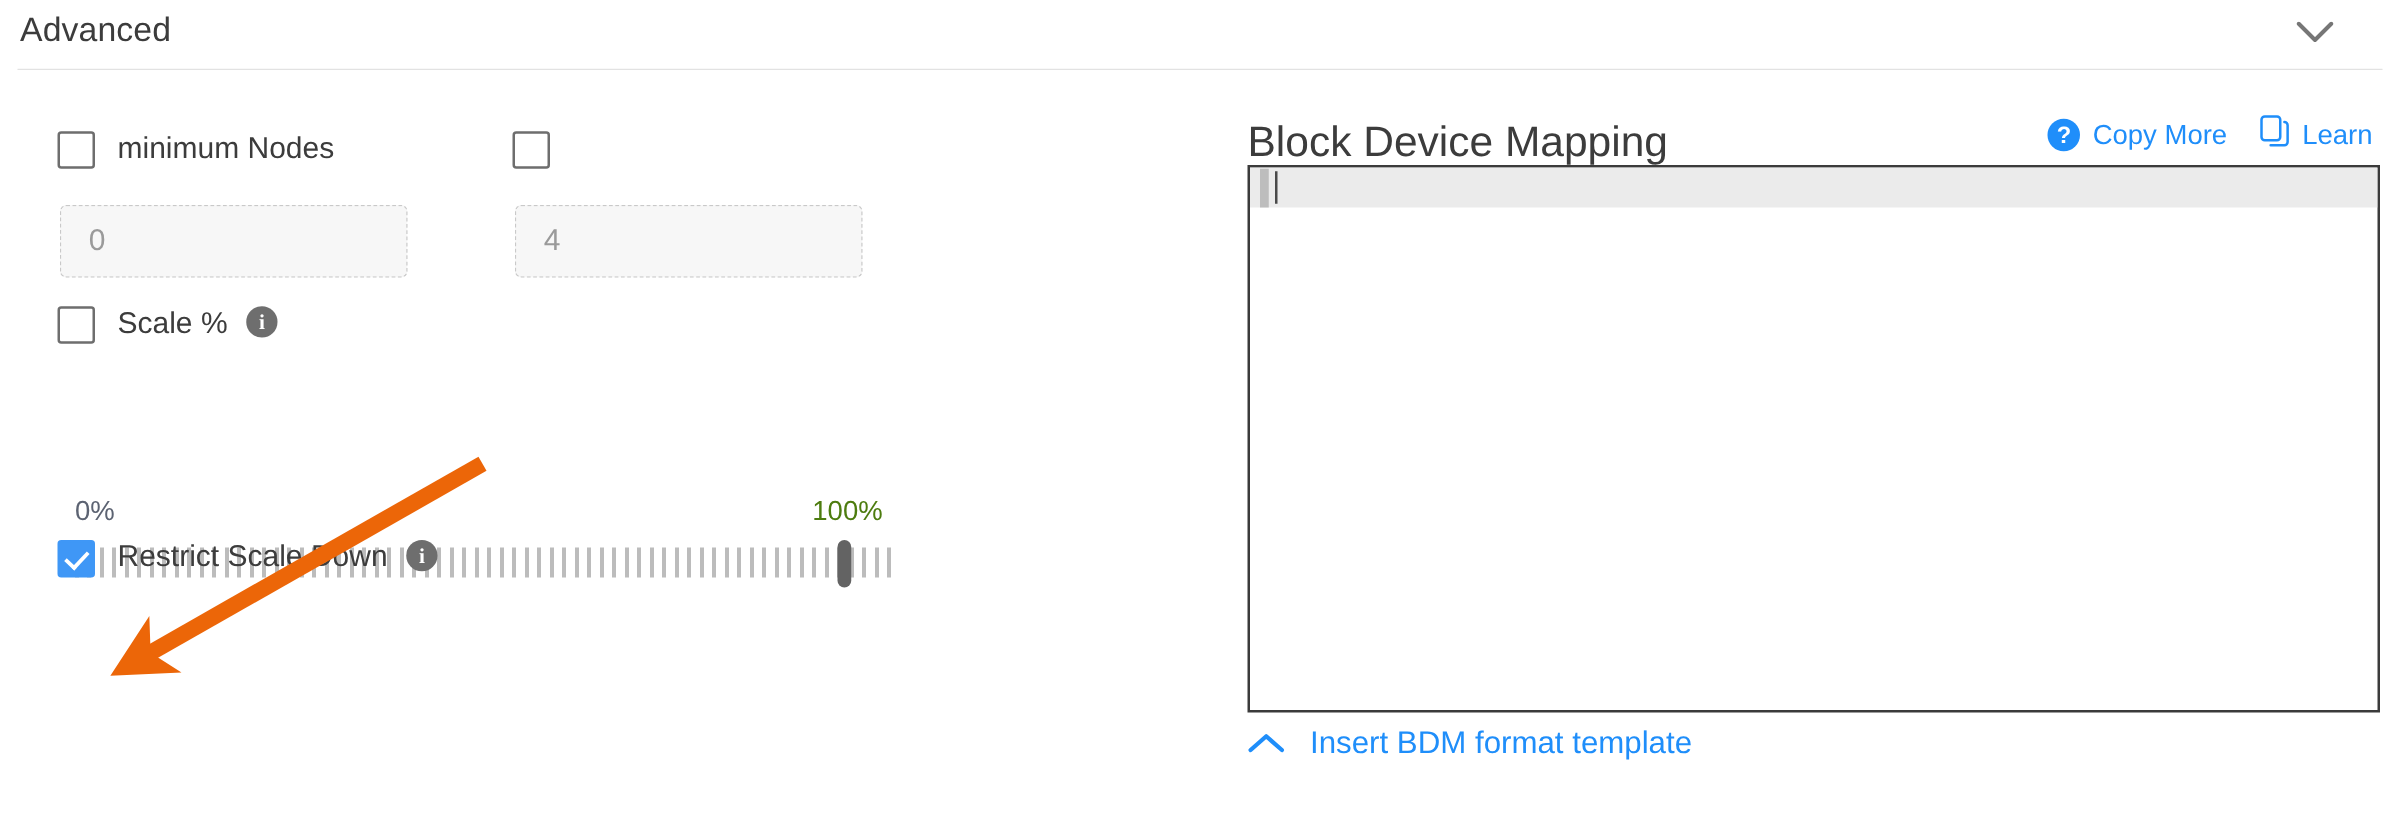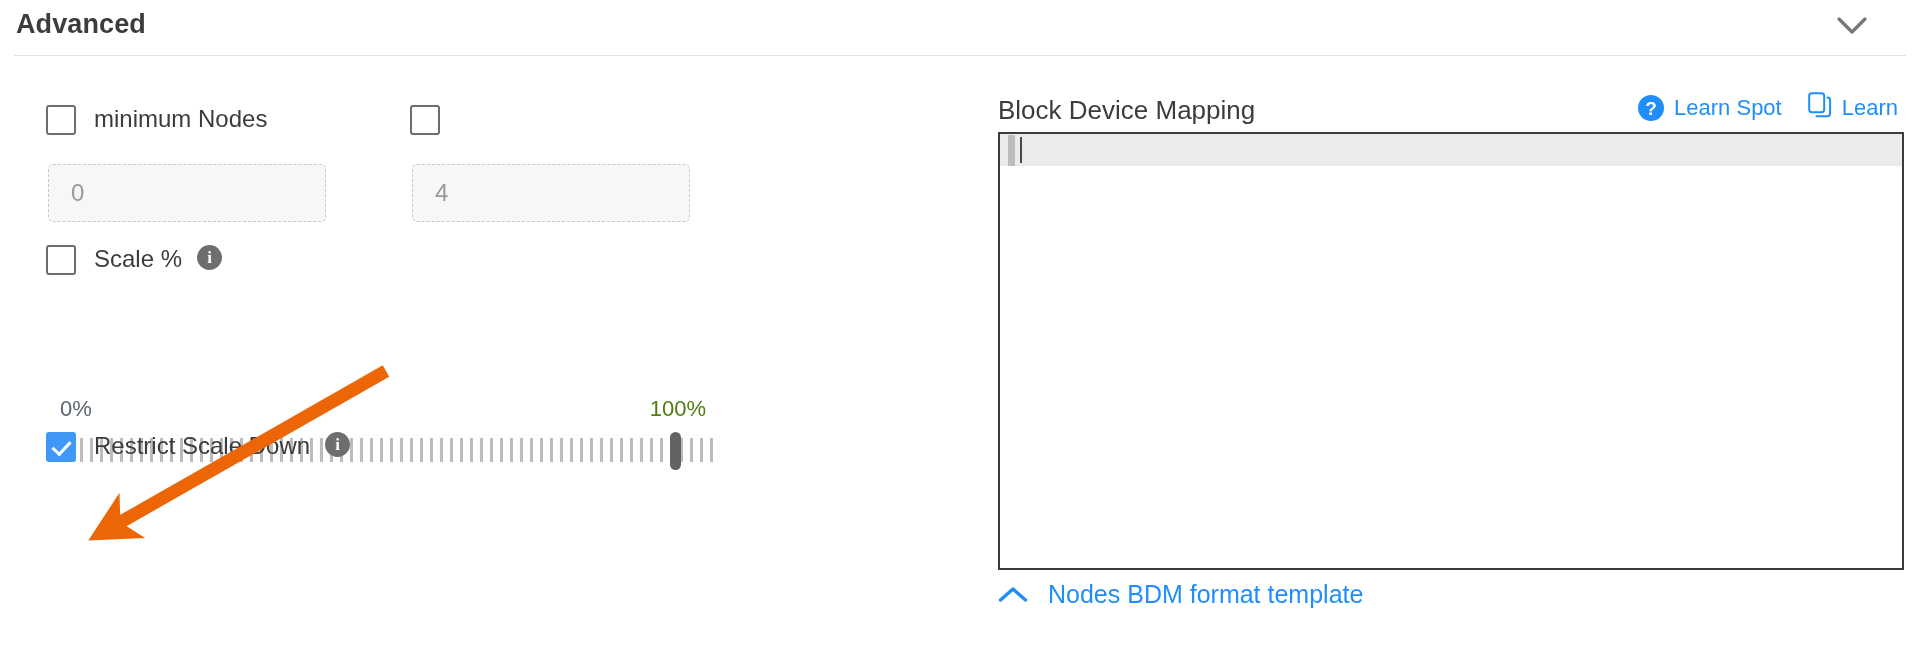--- a/index.html
+++ b/index.html
@@ -26,21 +26,21 @@
     top: 0;
     width: 1920px;
     height: 56px;
   }
   .section-title {
     position: absolute;
     left: 16px;
     top: 9px;
     font-size: 27px;
     color: #3c3c3c;
-    font-weight: 700;
+    font-weight: 400;
     letter-spacing: 0.1px;
     white-space: nowrap;
   }
   .chevron-down-btn {
     position: absolute;
     right: 48px;
     top: 6px;
     width: 40px;
     height: 40px;
     display: flex;
@@ -189,21 +189,21 @@
     position: absolute;
     left: 960px;
     top: 56px;
     width: 960px;
     height: 600px;
   }
   .bdm-title {
     position: absolute;
     left: 38px;
     top: 39px;
-    font-size: 26px;
+    font-size: 34px;
     color: #3c3c3c;
     white-space: nowrap;
   }
   .header-actions {
     position: absolute;
     right: 22px;
     top: 36px;
     display: flex;
     align-items: center;
     gap: 26px;
@@ -346,21 +346,21 @@
 
   </div>
 
   <div class="right-col">
 
     <div class="bdm-title">Block Device Mapping</div>
 
     <div class="header-actions">
       <div class="action-link">
         <span class="help-circle">?</span>
-        <span>Learn Spot</span>
+        <span>Copy More</span>
       </div>
       <div class="action-link">
         <span class="copy-icon">
           <svg width="24" height="26" viewBox="0 0 24 26">
             <rect x="1.2" y="1.2" width="15" height="19" rx="2.6" fill="none" stroke="#1f8efa" stroke-width="2"></rect>
             <path d="M19.5 5.5 a2.6 2.6 0 0 1 2.6 2.6 v13.5 a2.6 2.6 0 0 1 -2.6 2.6 h-11" fill="none" stroke="#1f8efa" stroke-width="2" stroke-linecap="round"></path>
           </svg>
         </span>
         <span>Learn</span>
       </div>
@@ -372,21 +372,21 @@
       <div class="editor-caret"></div>
       <div style="position:absolute;left:24px;top:3px;font-family:'Liberation Mono',monospace;font-size:20px;color:#333;"></div>
     </div>
 
     <div class="insert-link">
       <span class="chev-up">
         <svg width="30" height="17" viewBox="0 0 30 17">
           <path d="M2.5 14 L15 3 L27.5 14" fill="none" stroke="#1f8efa" stroke-width="3.4" stroke-linecap="round" stroke-linejoin="round"></path>
         </svg>
       </span>
-      <span>Nodes BDM format template</span>
+      <span>Insert BDM format template</span>
     </div>
 
   </div>
 
   <svg class="annot-arrow" viewBox="0 0 1920 656">
     <defs>
       <marker id="arrowhead" markerWidth="4.2" markerHeight="4.2" refX="2.0" refY="2.1" orient="auto">
         <path d="M4.1,2.1 L0.2,4.1 L1.25,2.1 L0.2,0.1 Z" fill="#ec6608"></path>
       </marker>
     </defs>

